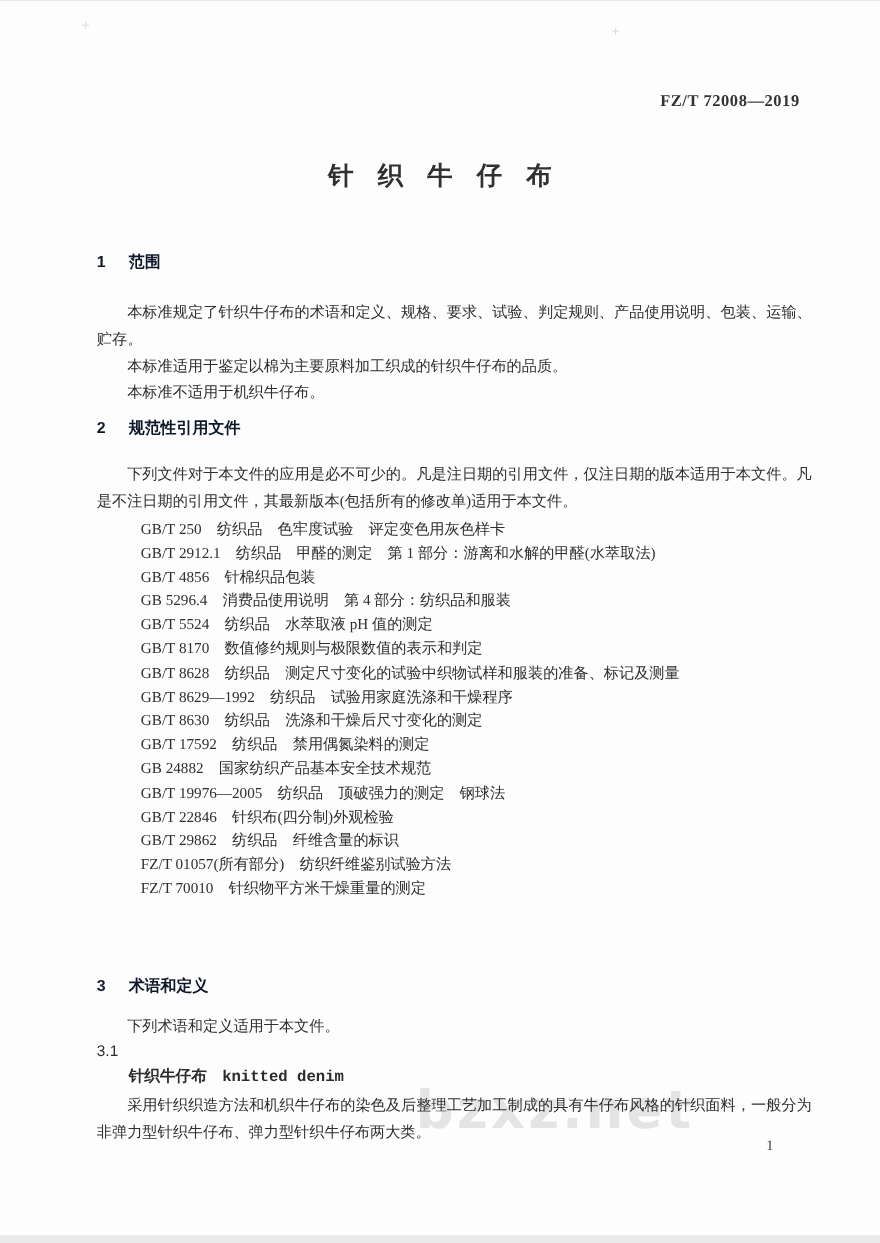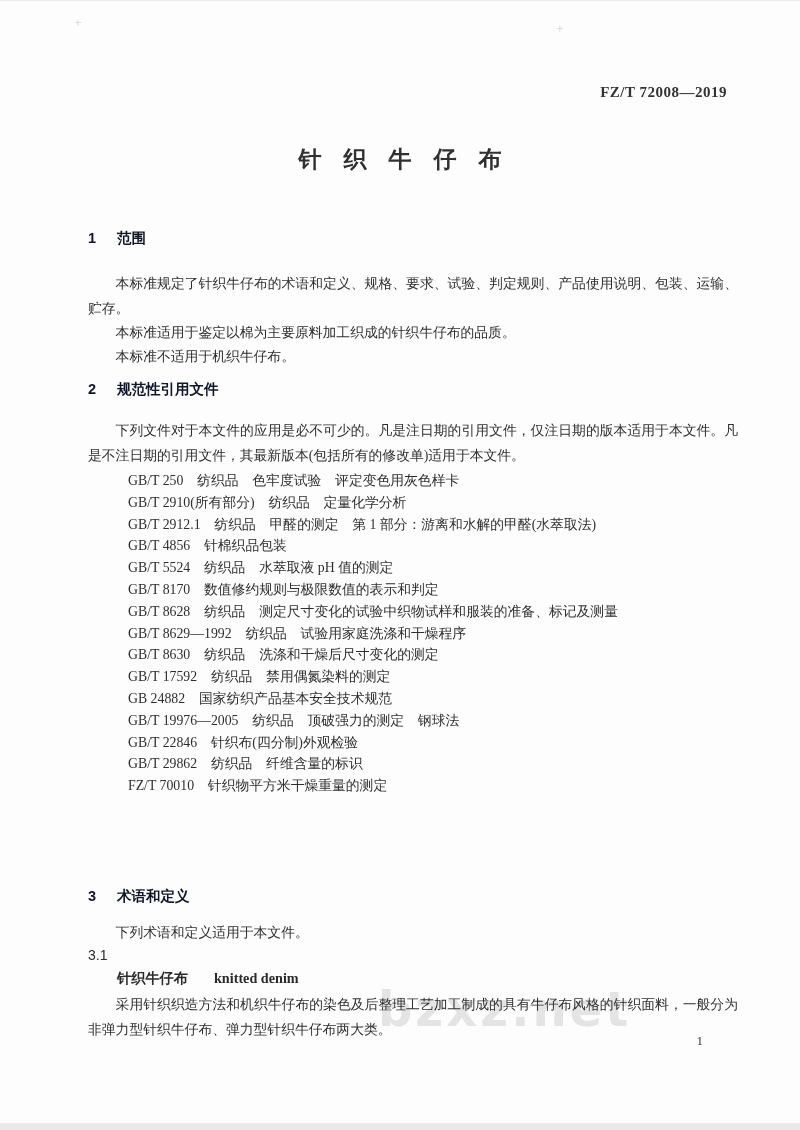--- a/index.html
+++ b/index.html
@@ -56,21 +56,21 @@
     font-size:13.8px;line-height:21.8px;white-space:nowrap;color:#2e2e2e;
   }
   .clause-num{
     font-size:14px;font-family:"Liberation Sans","DejaVu Sans",sans-serif;
     color:#2b2b2b;
   }
   .term-line{
     left:117px;font-weight:bold;font-size:14.2px;color:#2b2b2b;
   }
   .term-zh{font-family:"Liberation Sans","DejaVu Sans",sans-serif;}
-  .term-en{font-family:Liberation Serif, serif;margin-left:26px;}
+  .term-en{font-family:Liberation Mono, monospace;margin-left:14px;}
   .page-number{
     position:absolute;top:1032px;right:97px;
     font-size:13px;color:#3a3a3a;
   }
   .h1{top:228px;} .p11{top:271px;} .p12{top:320px;} .p13{top:344px;}
   .h2{top:379px;} .p21{top:418px;} .refs{top:469px;}
   .h3{top:886px;} .p31{top:920px;} .c31{top:946px;}
   .term{top:968px;} .def{top:992px;}
 </style>
 </head>
@@ -96,33 +96,34 @@
     <div class="block p13 para">本标准不适用于机织牛仔布。</div>
     <div class="block p12 para">本标准适用于鉴定以棉为主要原料加工织成的针织牛仔布的品质。</div>
 
     <div class="block h2 section-heading">
       <span class="sec-num">2</span><span>规范性引用文件</span>
     </div>
     <div class="block p21 para">下列文件对于本文件的应用是必不可少的。凡是注日期的引用文件，仅注日期的版本适用于本文件。凡是不注日期的引用文件，其最新版本(包括所有的修改单)适用于本文件。</div>
 
     <div class="block refs ref-list">
       <div class="ref-item">GB/T 250　纺织品　色牢度试验　评定变色用灰色样卡</div>
-      <div class="ref-item">GB/T 2910(所有部分)　纺织品　定量化学分析</div>
       <div class="ref-item">GB/T 2912.1　纺织品　甲醛的测定　第 1 部分：游离和水解的甲醛(水萃取法)</div>
       <div class="ref-item">GB/T 4856　针棉织品包装</div>
+      <div class="ref-item">GB 5296.4　消费品使用说明　第 4 部分：纺织品和服装</div>
       <div class="ref-item">GB/T 5524　纺织品　水萃取液 pH 值的测定</div>
       <div class="ref-item">GB/T 8170　数值修约规则与极限数值的表示和判定</div>
       <div class="ref-item">GB/T 8628　纺织品　测定尺寸变化的试验中织物试样和服装的准备、标记及测量</div>
       <div class="ref-item">GB/T 8629—1992　纺织品　试验用家庭洗涤和干燥程序</div>
       <div class="ref-item">GB/T 8630　纺织品　洗涤和干燥后尺寸变化的测定</div>
       <div class="ref-item">GB/T 17592　纺织品　禁用偶氮染料的测定</div>
       <div class="ref-item">GB 24882　国家纺织产品基本安全技术规范</div>
       <div class="ref-item">GB/T 19976—2005　纺织品　顶破强力的测定　钢球法</div>
       <div class="ref-item">GB/T 22846　针织布(四分制)外观检验</div>
       <div class="ref-item">GB/T 29862　纺织品　纤维含量的标识</div>
+      <div class="ref-item">FZ/T 01057(所有部分)　纺织纤维鉴别试验方法</div>
       <div class="ref-item">FZ/T 70010　针织物平方米干燥重量的测定</div>
     </div>
 
     <div class="block h3 section-heading">
       <span class="sec-num">3</span><span>术语和定义</span>
     </div>
     <div class="block p31 para">下列术语和定义适用于本文件。</div>
     <div class="block c31 clause-num">3.1</div>
     <div class="block term term-line">
       <span class="term-zh">针织牛仔布</span><span class="term-en">knitted denim</span>

